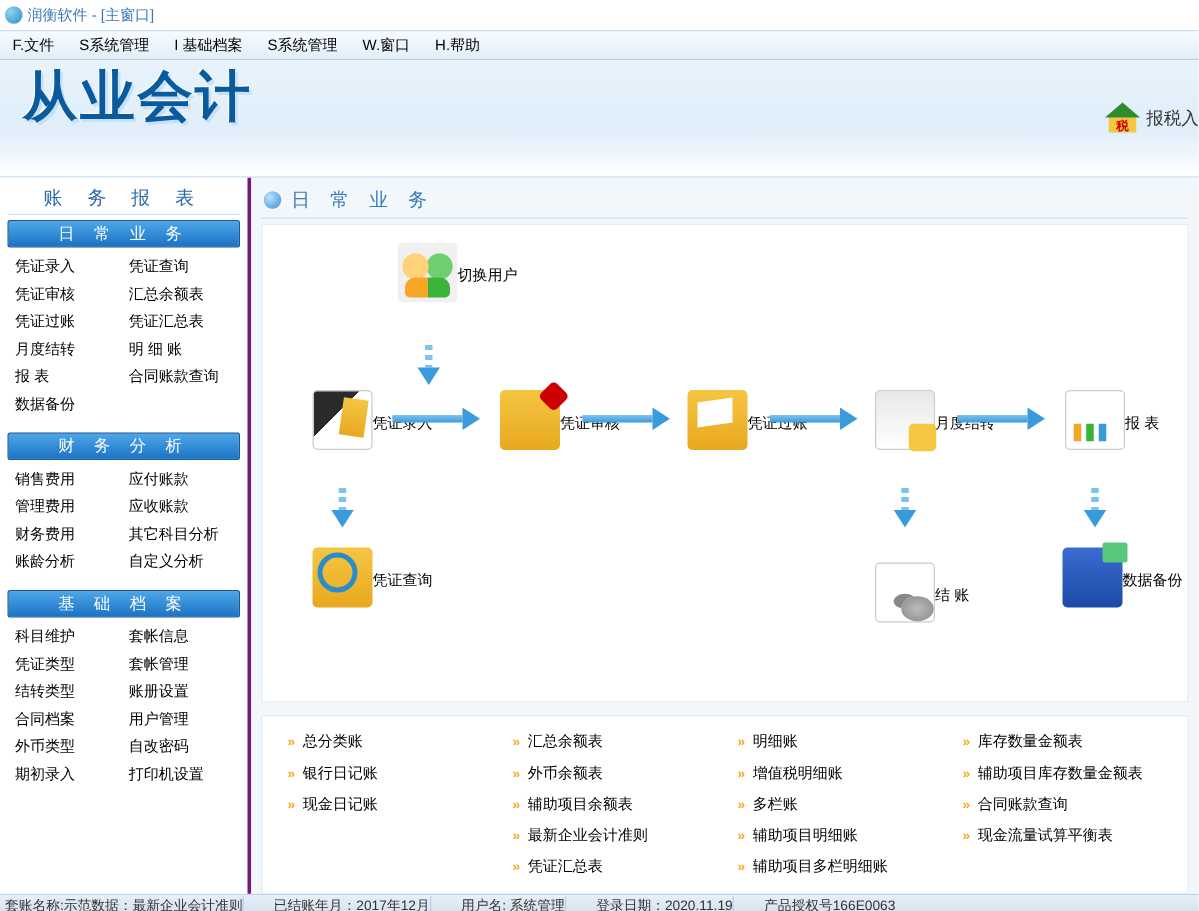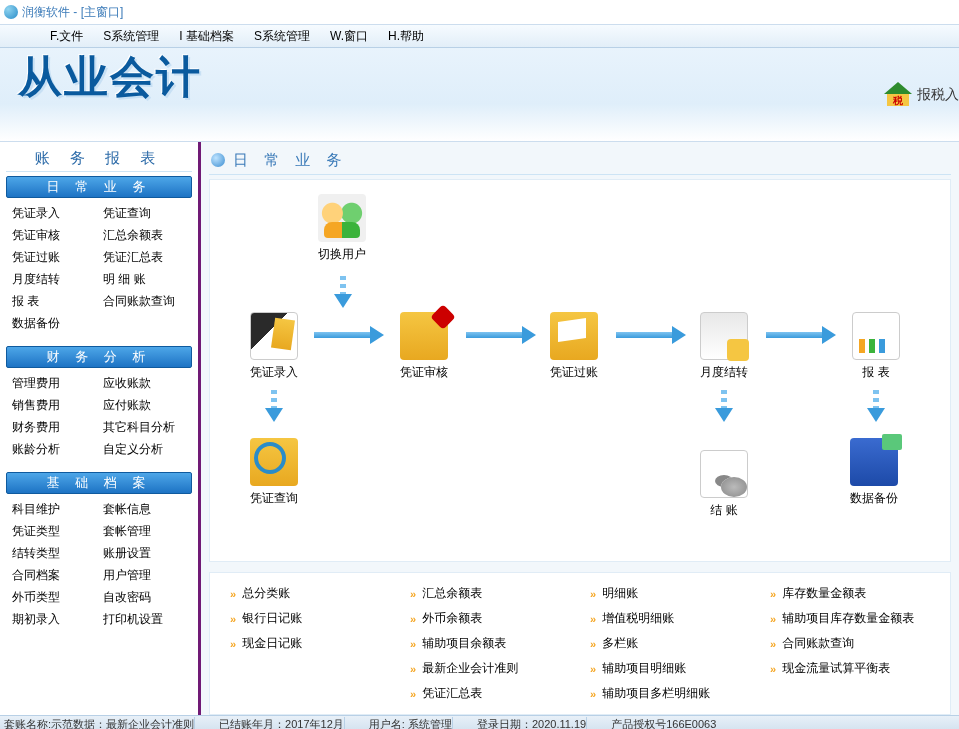--- a/index.html
+++ b/index.html
@@ -3,21 +3,21 @@
 <meta charset="utf-8">
 <style>
 * { margin: 0; padding: 0; box-sizing: border-box; font-family: "Microsoft YaHei", "SimSun", sans-serif; }
 body { width: 959px; height: 729px; background: #fff; overflow: hidden; }
 
 
 .titlebar { height: 20px; background: #fff; display: flex; align-items: center; padding: 12px 4px; font-size: 12px; color: #3a7ab8; }
 .titlebar .ico { width: 14px; height: 14px; border-radius: 50%; background: radial-gradient(circle at 30% 30%, #8fd4f0, #2a8cc8); margin-right: 4px; }
 
 
-.menubar { height: 24px; background: linear-gradient(#f6fbff, #e2eef8); border-top: 1px solid #cde; border-bottom: 1px solid #b8d0e6; display: flex; align-items: center; font-size: 12px; color: #000; padding-left: 40px; }
+.menubar { height: 24px; background: linear-gradient(#f6fbff, #e2eef8); border-top: 1px solid #cde; border-bottom: 1px solid #b8d0e6; display: flex; align-items: center; font-size: 12px; color: #000; }
 .menubar span { padding: 0 10px; cursor: default; }
 
 
 .banner { height: 94px; background: linear-gradient(#e8f3fc 0%, #dfeefa 60%, #fff 100%); position: relative; border-bottom: 1px solid #cde; }
 .banner-title { position: absolute; left: 18px; top: 0px; font-size: 44px; font-weight: bold; color: #0a5a9e; text-shadow: 2px 2px 0 #c8e0f4, -1px -1px 0 #fff; font-family: "SimHei", sans-serif; letter-spacing: 2px; }
 .banner-tax { position: absolute; right: 0; top: 36px; display: flex; align-items: center; font-size: 14px; color: #333; }
 .banner-tax .house { width: 26px; height: 22px; margin-right: 6px; position: relative; }
 .banner-tax .house::before { content: ""; position: absolute; left: 2px; top: 8px; width: 22px; height: 14px; background: #f5c642; }
 .banner-tax .house::after { content: ""; position: absolute; left: -1px; top: -2px; border-left: 14px solid transparent; border-right: 14px solid transparent; border-bottom: 12px solid #2e8b2e; }
 .banner-tax .t { position: absolute; left: 8px; top: 10px; font-size: 10px; color: #c00; font-weight: bold; z-index: 1; }
@@ -37,21 +37,21 @@
 .side-row a:nth-child(2) { padding-left: 4px; }
 
 
 .content { flex: 1; background: #f2f7fb; display: flex; flex-direction: column; }
 .content-head { height: 28px; display: flex; align-items: center; padding-left: 10px; color: #3a7ab8; font-size: 15px; letter-spacing: 6px; margin-top: 4px; }
 .dot { width: 14px; height: 14px; border-radius: 50%; background: radial-gradient(circle at 35% 35%, #bde3ff, #3a8cd0); margin-right: 8px; }
 .content-sep { height: 1px; background: #cde4f5; margin: 0 8px 4px 8px; }
 
 
 .flow { flex: 1; position: relative; background: #fff; margin: 0 8px; border: 1px solid #e0ecf6; }
-.node { position: absolute; display: flex; flex-direction: column; align-items: center; font-size: 12px; color: #000; cursor: default; }
+.node { position: absolute; display: flex; flex-direction: row; align-items: center; font-size: 12px; color: #000; cursor: default; }
 .node .ic { width: 48px; height: 48px; border-radius: 4px; margin-bottom: 4px; position: relative; }
 .arrow-h { position: absolute; height: 6px; display: flex; align-items: center; }
 .arrow-h .line { flex: 1; height: 6px; background: linear-gradient(#7ec3f0, #3a9bdc); }
 .arrow-h .head { width: 0; height: 0; border-top: 9px solid transparent; border-bottom: 9px solid transparent; border-left: 14px solid #3a9bdc; }
 .arrow-v { position: absolute; width: 6px; display: flex; flex-direction: column; align-items: center; }
 .arrow-v .line { width: 6px; flex: 1; background: repeating-linear-gradient(#7ec3f0 0 4px, transparent 4px 8px); }
 .arrow-v .head { width: 0; height: 0; border-left: 9px solid transparent; border-right: 9px solid transparent; border-top: 14px solid #3a9bdc; }
 
 
 .ic-users { background: radial-gradient(circle at 30% 40%, #ffd27a 0 10px, transparent 11px), radial-gradient(circle at 70% 40%, #6fcf6f 0 10px, transparent 11px), linear-gradient(#f0f0f0,#f0f0f0); background-color:#fff; }
@@ -140,26 +140,26 @@
             <div class="side-row">
               <a>数据备份</a>
               <a></a>
             </div>
           </div>
         </div>
         <div class="side-group">
           <div class="side-head">财 务 分 析</div>
           <div class="side-items">
             <div class="side-row">
+              <a>销售费用</a>
+              <a>应付账款</a>
+            </div>
+            <div class="side-row">
               <a>管理费用</a>
               <a>应收账款</a>
-            </div>
-            <div class="side-row">
-              <a>销售费用</a>
-              <a>应付账款</a>
             </div>
             <div class="side-row">
               <a>财务费用</a>
               <a>其它科目分析</a>
             </div>
             <div class="side-row">
               <a>账龄分析</a>
               <a>自定义分析</a>
             </div>
           </div>

